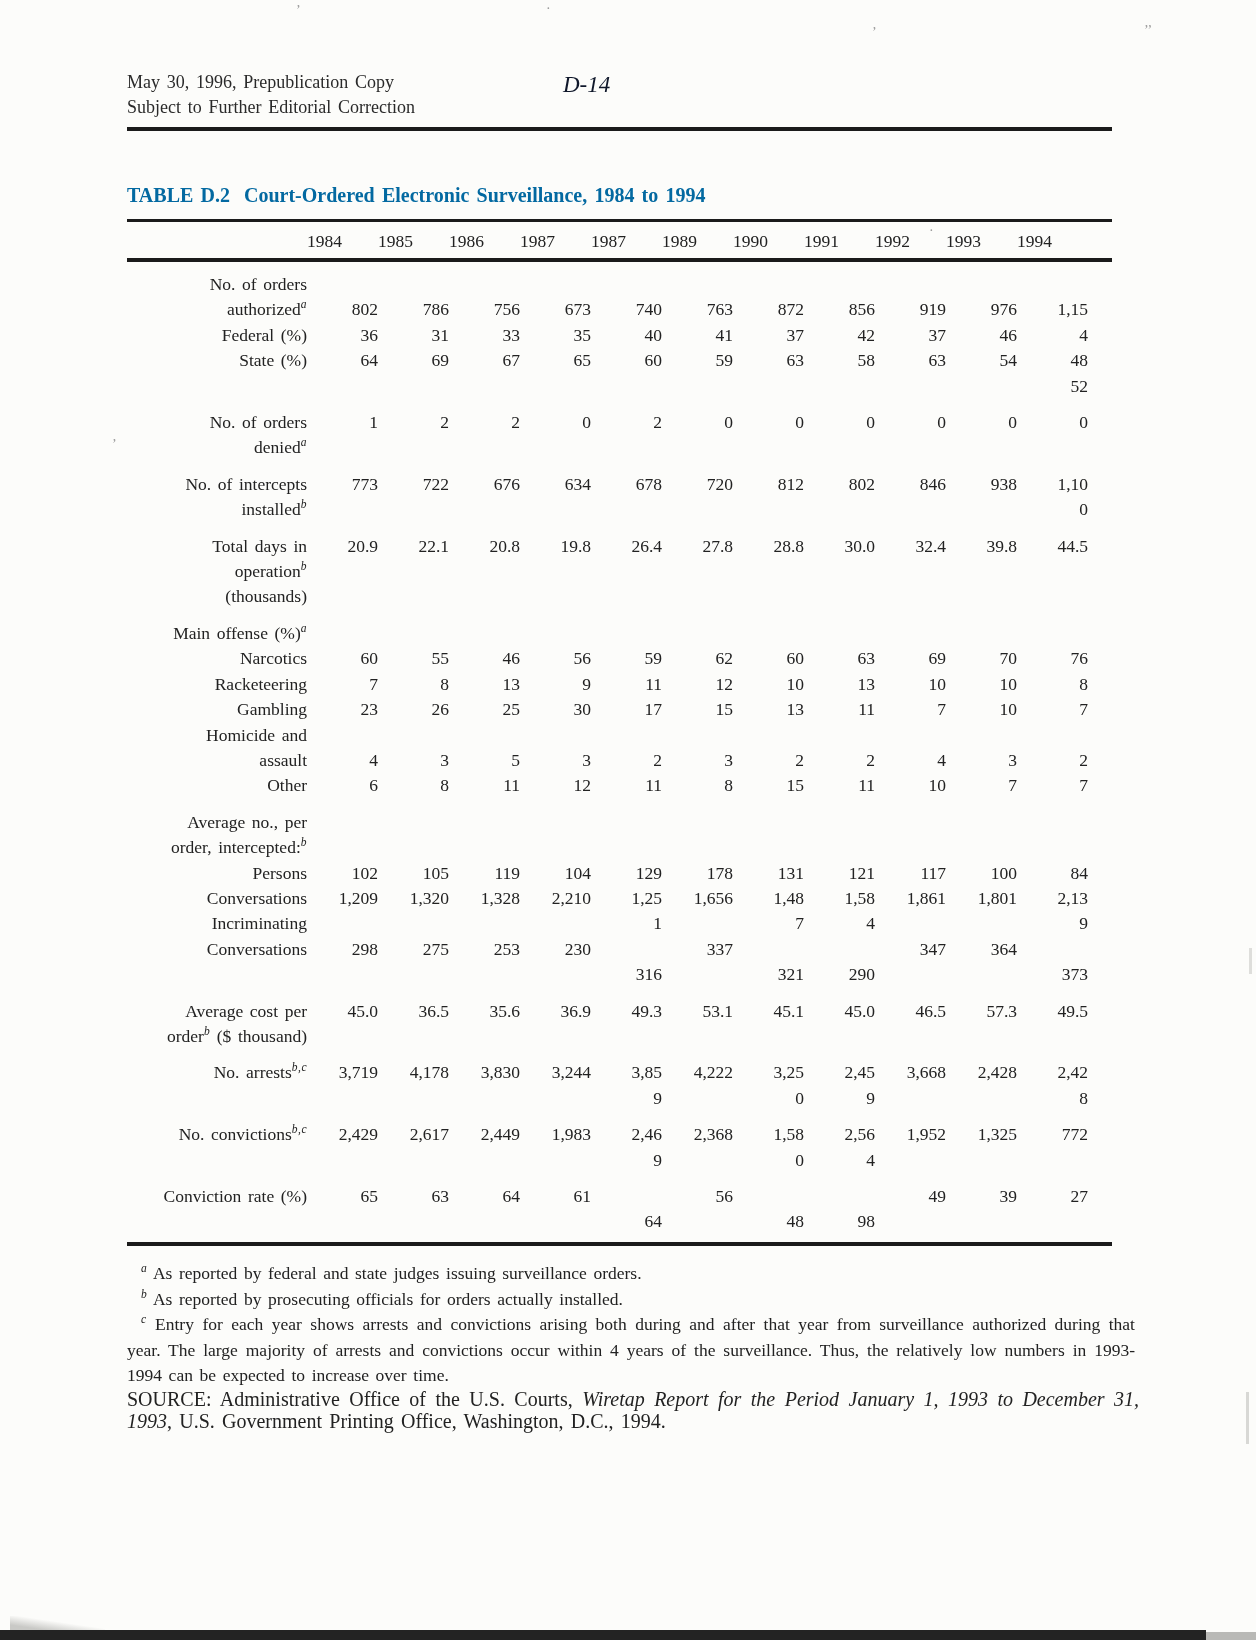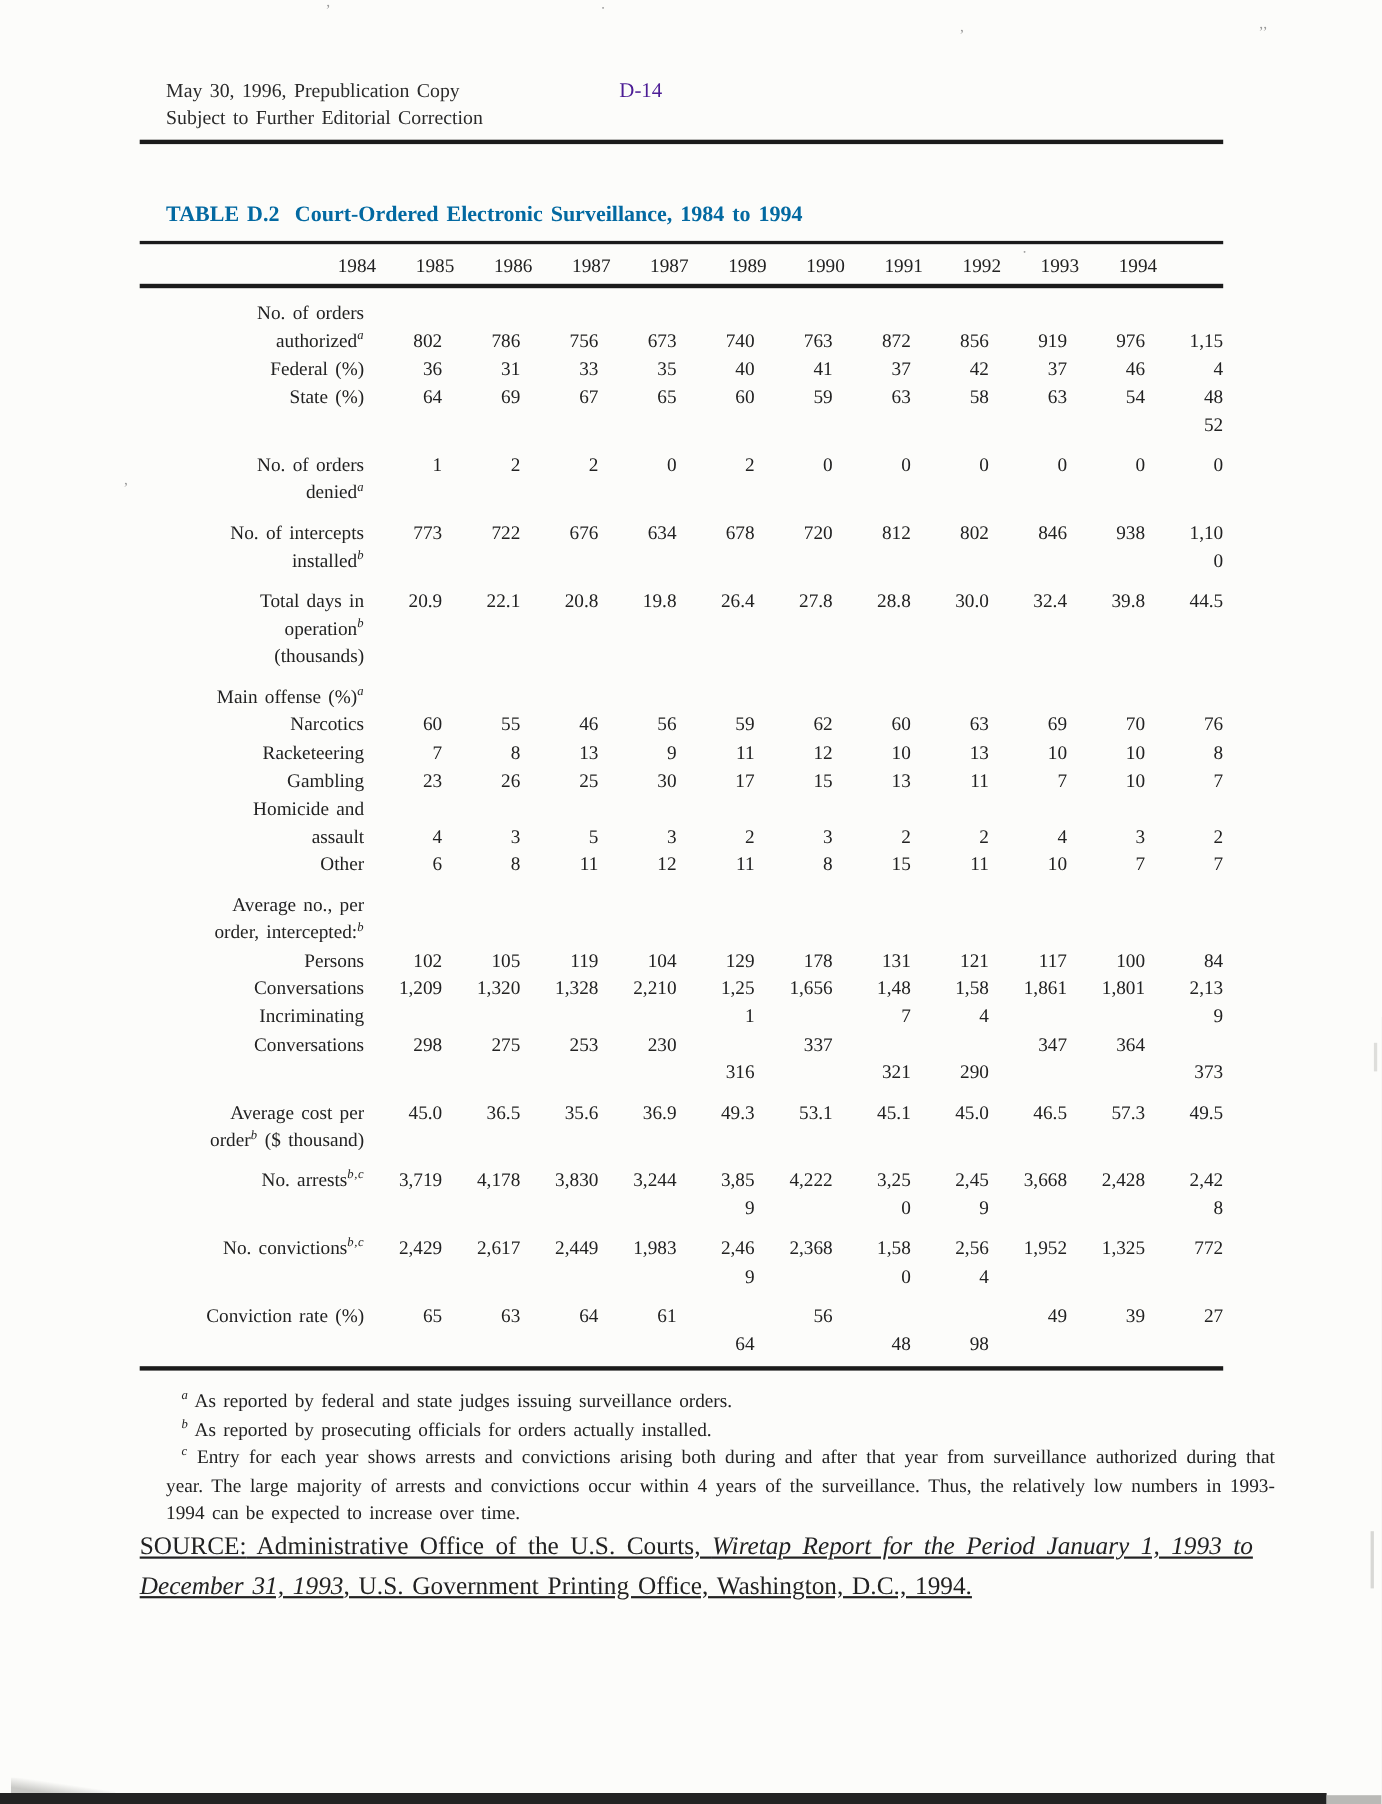--- a/index.html
+++ b/index.html
@@ -8,25 +8,25 @@
     font-family:"Liberation Serif","DejaVu Serif",serif;
   }
   .page{
     position:relative;
     width:1256px;height:1640px;
     background:#fcfcfa;
     color:#222;
     overflow:hidden;
     word-spacing:0.14em;
   }
-  .content-x{left:127px;position:absolute;margin-left:24px;}
+  .content-x{left:127px;position:absolute;}
 
   
   .doc-header{top:70px;font-size:18px;line-height:25px;color:#2a2a2a;}
-  .page-number{position:absolute;left:563px;top:72px;font-size:19px;color:#4c1d95;}
+  .page-number{position:absolute;left:563px;top:72px;font-size:23px;color:#0f172a;font-style:italic;}
 
   .rule{position:absolute;left:127px;width:985px;background:#1b1b1b;}
   .rule-header{top:127px;height:4px;}
   .rule-title{top:219px;height:3px;}
   .rule-years{top:258px;height:4px;}
   .rule-bottom{top:1242px;height:4px;}
 
   
   .table-title{top:184px;font-size:20px;font-weight:bold;color:#0369a1;white-space:nowrap;}
   .table-title .t-label{margin-right:14px;}
@@ -46,21 +46,21 @@
   .cell{text-align:right;}
   .rlabel{text-align:right;}
   .ind-1{padding-left:13px;}
   .ind-2{padding-left:25px;}
   .ind-3{padding-left:41px;}
   sup.fnref{font-size:11.5px;font-style:italic;line-height:0;letter-spacing:0.5px;}
 
   
   .footnotes{top:1261px;width:1008px;font-size:17.5px;line-height:25.6px;}
   .footnote{margin:0;text-indent:14px;text-align:justify;}
-  .source{top:1388px;width:1012px;font-size:23px;line-height:36px;text-align:justify;margin:0;text-decoration:underline;}
+  .source{top:1388px;width:1012px;font-size:20px;line-height:22px;text-align:justify;margin:0;}
   .source .italic{font-style:italic;}
 
   
   .speck{position:absolute;color:#9a9a9a;font-size:14px;line-height:1;}
   .bottom-bar{position:absolute;left:0;top:1630px;width:1206px;height:10px;background:#232323;}
   .bottom-bar-fade{position:absolute;left:1206px;top:1632px;width:50px;height:8px;background:#b9b9b6;}
   .bottom-wedge{position:absolute;left:10px;top:1616px;width:95px;height:14px;
     background:linear-gradient(to top right,#c9c9c6 18%,rgba(252,252,250,0) 55%);}
   .edge-sliver{position:absolute;left:1246px;top:1392px;width:3px;height:52px;background:#d8d8d5;}
   .edge-sliver-2{position:absolute;left:1249px;top:948px;width:3px;height:26px;background:#dededb;}

